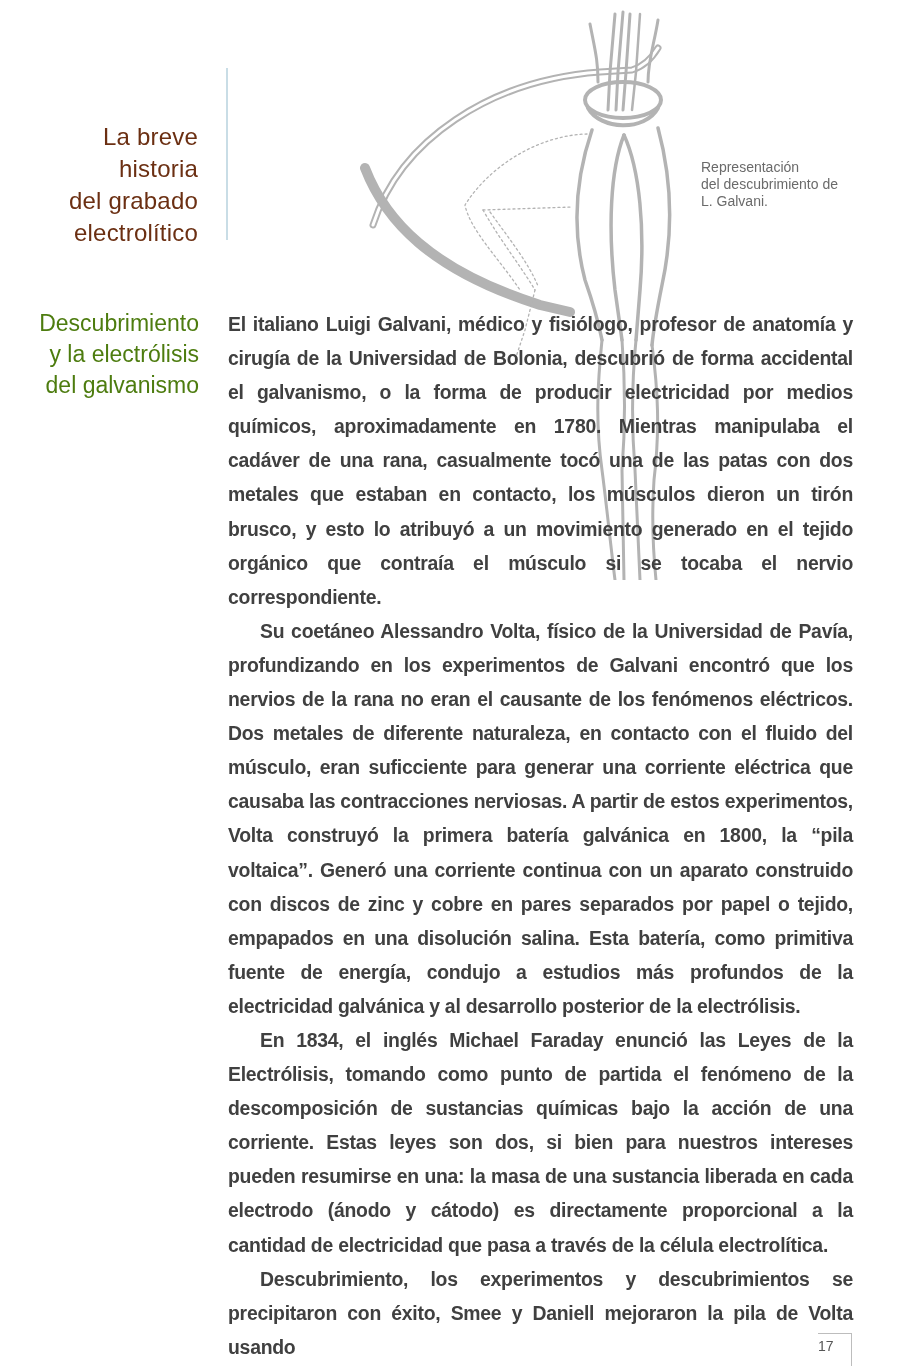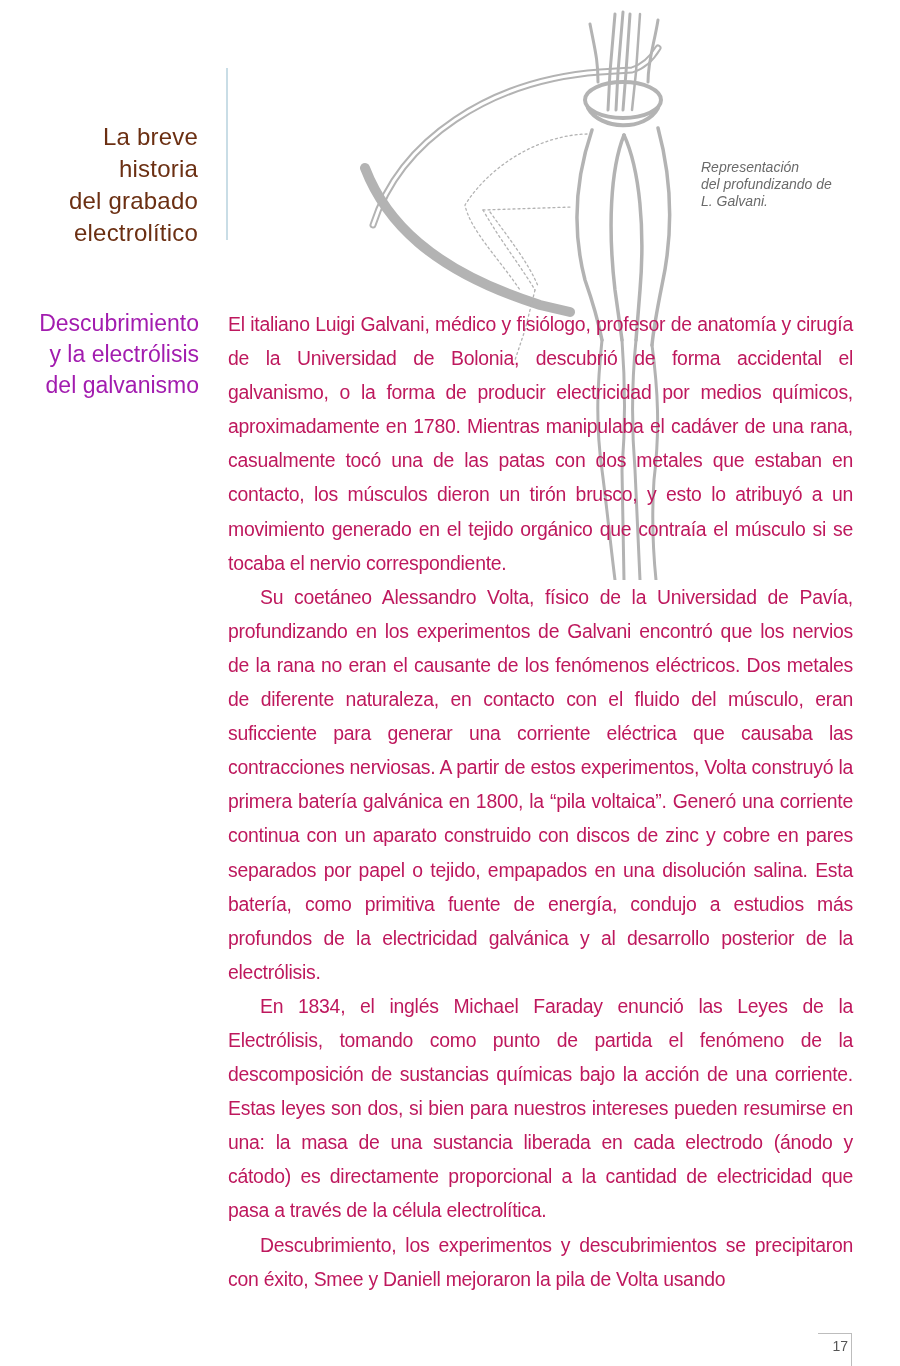--- a/index.html
+++ b/index.html
@@ -19,46 +19,46 @@
 
     .chapter-title {
       position: absolute; right: 702px; top: 121px; width: 200px;
       text-align: right; color: #6b2f12; font-size: 24px; line-height: 32px;
       font-weight: normal; letter-spacing: 0.2px; z-index: 2;
     }
     .chapter-title span { display: block; }
 
     .caption {
       position: absolute; left: 701px; top: 159px; width: 180px;
-      font-size: 14px; line-height: 17px; color: #6a6a6a; z-index: 2; font-style: italic;
+      font-size: 14px; line-height: 17px; color: #6a6a6a; z-index: 2;
     }
     .caption span { display: block; }
 
     .section-title {
       position: absolute; right: 701px; top: 308px; width: 200px;
-      text-align: right; color: #a21caf; font-size: 23px; line-height: 31px;
+      text-align: right; color: #4d7c0f; font-size: 23px; line-height: 31px;
       z-index: 2;
     }
     .section-title span { display: block; }
 
     .body-text {
       position: absolute; left: 228px; top: 307px; width: 625px;
-      font-size: 19.4px; line-height: 34.1px; color: #be185d;
-      text-align: justify; z-index: 2; letter-spacing: -0.25px;
+      font-size: 19.4px; line-height: 34.1px; color: #404040;
+      text-align: justify; z-index: 2; letter-spacing: -0.25px; font-weight: bold;
     }
     .body-text p { text-indent: 0; }
     .body-text p.indent { text-indent: 32px; }
 
     .page-number-box {
       position: absolute; left: 818px; top: 1333px; width: 34px; height: 33px;
       border-top: 1px solid #bdbdbd; border-right: 1px solid #bdbdbd;
     }
     .page-number {
       position: absolute; left: 818px; top: 1338px; width: 30px;
-      text-align: right; font-size: 14px; color: #555;
+      text-align: left; font-size: 14px; color: #555;
     }
   </style>
 </head>
 <body>
 
 <div class="illustration">
   <svg viewBox="0 0 360 580" xmlns="http://www.w3.org/2000/svg" fill="none" stroke="#b3b3b3" stroke-linecap="round" stroke-linejoin="round">
 
     <path d="M 33 225 C 60 140, 150 80, 260 72 L 292 70 C 305 66, 312 58, 318 48" stroke-width="7"></path>
     <path d="M 33 225 C 60 140, 150 80, 260 72 L 292 70 C 305 66, 312 58, 318 48" stroke="#ffffff" stroke-width="3"></path>
@@ -97,21 +97,21 @@
 
 <div class="chapter-title">
   <span>La breve</span>
   <span>historia</span>
   <span>del grabado</span>
   <span>electrolítico</span>
 </div>
 
 <div class="caption">
   <span>Representación</span>
-  <span>del profundizando de</span>
+  <span>del descubrimiento de</span>
   <span>L. Galvani.</span>
 </div>
 
 <div class="section-title">
   <span>Descubrimiento</span>
   <span>y la electrólisis</span>
   <span>del galvanismo</span>
 </div>
 
 <div class="body-text">

